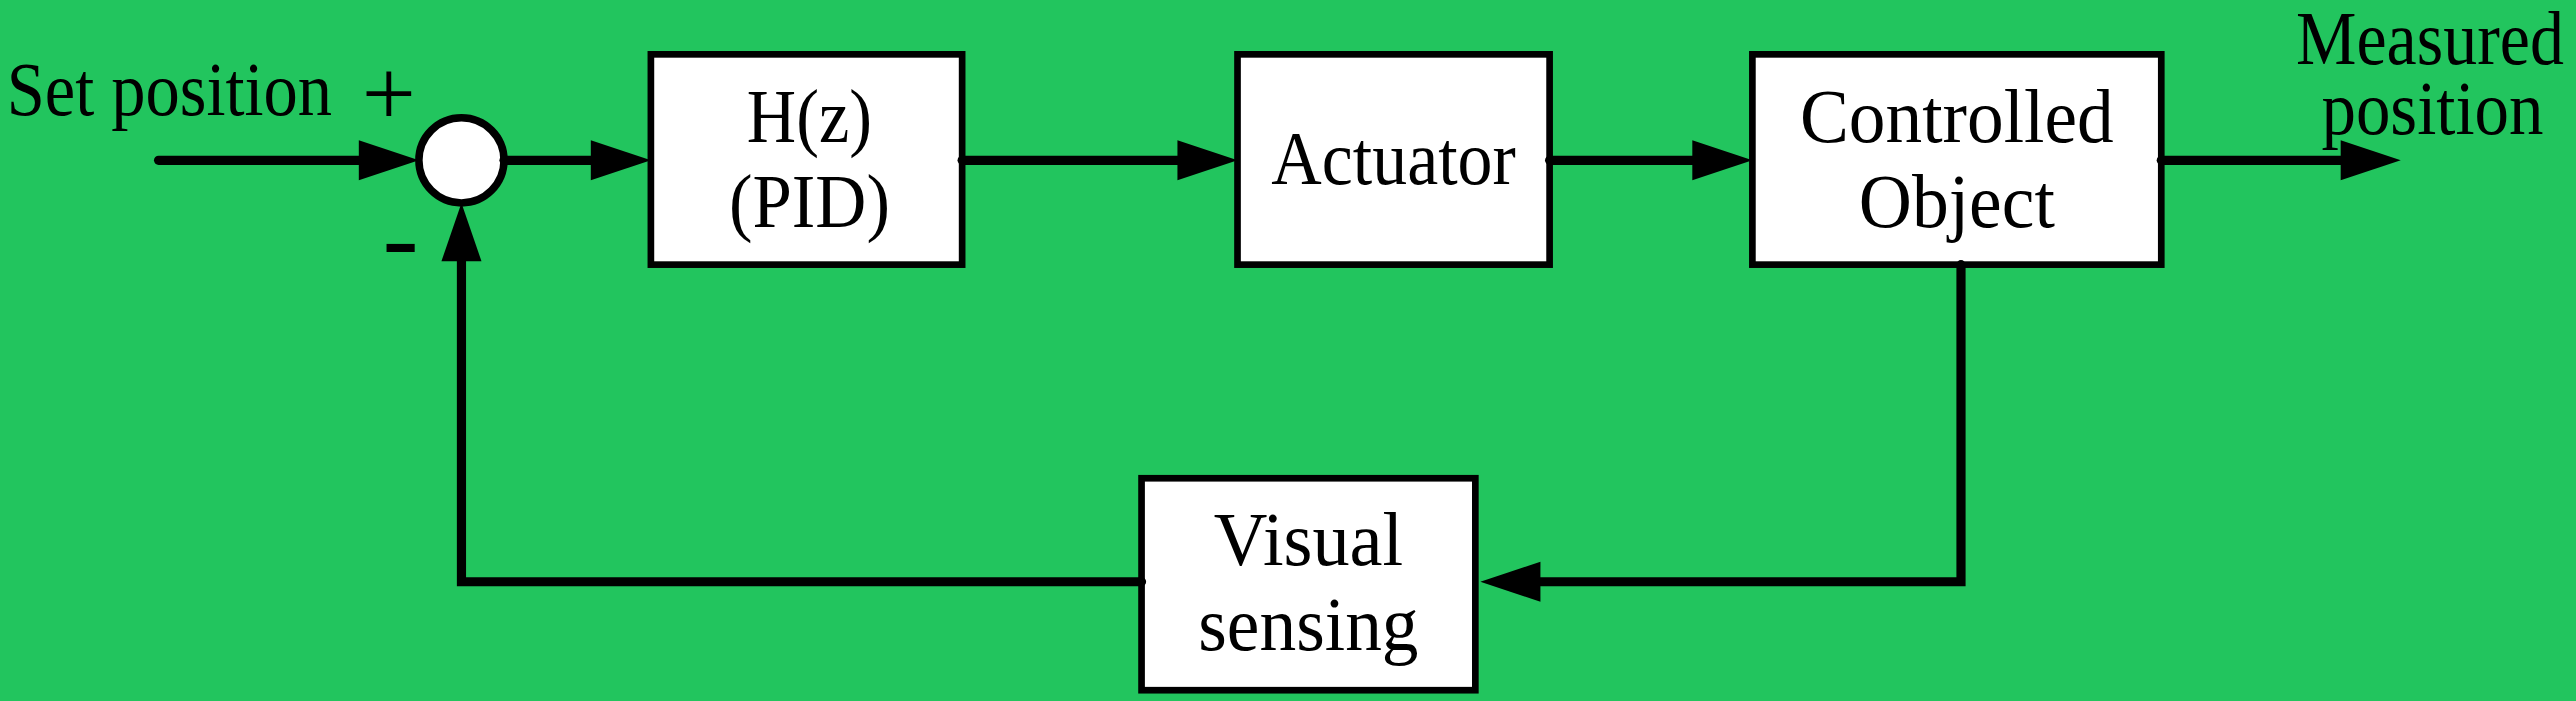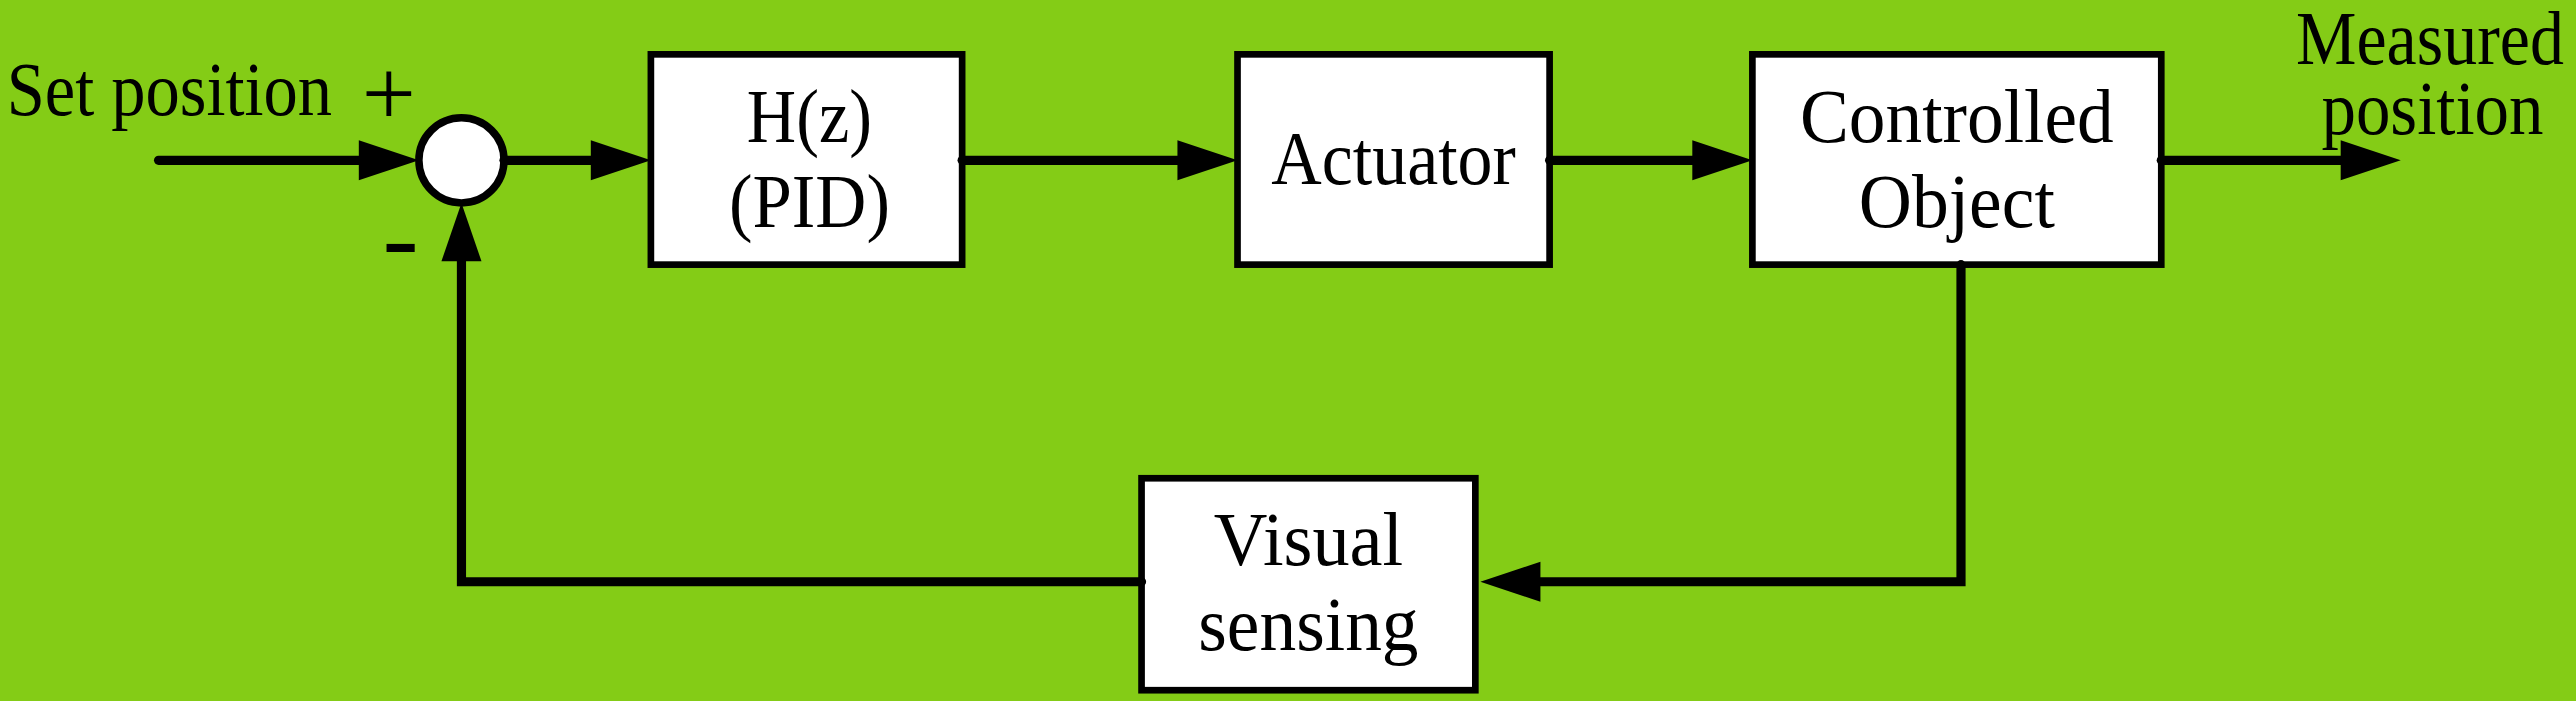--- a/index.html
+++ b/index.html
@@ -7,21 +7,21 @@
     padding: 0;
     background: #ffffff;
     width: 2576px;
     height: 702px;
     overflow: hidden;
   }
   .stage {
     position: relative;
     width: 2576px;
     height: 702px;
-    background: #84cc16;
+    background: #22c55e;
   }
   svg { display: block; }
   .diagram-text {
     font-family: "Liberation Serif", "DejaVu Serif", serif;
     fill: #000000;
   }
   .block-rect {
     fill: #ffffff;
     stroke: #000000;
     stroke-width: 8;

